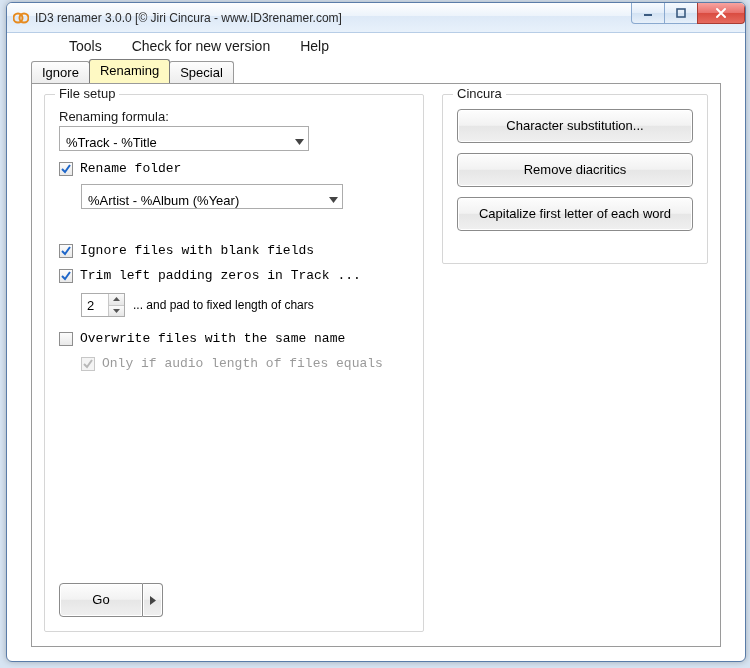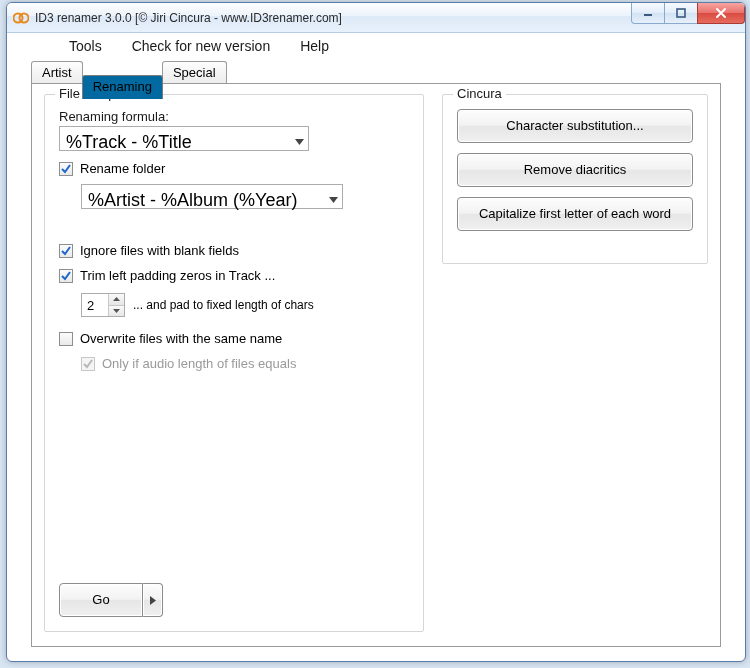--- a/index.html
+++ b/index.html
@@ -93,23 +93,23 @@
     border: 1px solid #9a9a9a;
     border-bottom: none;
     background: linear-gradient(180deg,#fdfdfd,#ececec);
     margin-right: -1px;
     position: relative;
     top: 1px;
     border-top-left-radius: 3px;
     border-top-right-radius: 3px;
   }
   .tab.active {
-    background: #0369a1;
+    background: #fef9c3;
     border-color: #7c7c7c;
-    top: 16px;
+    top: 0;
     padding-bottom: 5px;
     z-index: 5;
   }
   .tabpage {
     margin: 0 24px 14px 24px;
     border: 1px solid #9a9a9a;
     flex: 1;
     background: #fff;
     padding: 10px 12px 14px 12px;
     display: flex;
@@ -137,35 +137,36 @@
   .lbl { font-size: 13px; color:#1a1a1a; margin-bottom: 2px; }
   
   .combo {
     width: 250px; height: 25px;
     border: 1px solid #acacac;
     background: #fff;
     display: flex;
     align-items: center;
     justify-content: space-between;
     padding: 7px 0 0 6px;
-    font-size: 18px;
+    font-size: 13px;
     position: relative;
   }
   .combo .arrow {
     width: 18px; height: 100%;
     display:flex; align-items:center; justify-content:center;
   }
   .combo.indent { margin-left: 22px; width: 262px; }
   
   .chk {
     display: flex;
     align-items: center;
     gap: 7px;
     font-size: 13px;
     margin-top: 10px;
+    font-family: Liberation Mono, monospace;
   }
   .chkbox {
     width: 14px; height: 14px;
     border: 1px solid #8e8e8e;
     background: linear-gradient(180deg,#fcfcfc,#e9e9e9);
     display:flex; align-items:center; justify-content:center;
     flex-shrink: 0;
   }
   .chkbox svg { display:block; }
   .chk.disabled { color: #9a9a9a; }
@@ -266,21 +267,21 @@
     </div>
   </div>
 
   <div class="menubar">
     <span class="menuitem">Tools</span>
     <span class="menuitem">Check for new version</span>
     <span class="menuitem">Help</span>
   </div>
 
   <div class="tabstrip">
-    <div class="tab">Artist</div>
+    <div class="tab">Ignore</div>
     <div class="tab active">Renaming</div>
     <div class="tab">Special</div>
   </div>
 
   <div class="tabpage">
 
     <div class="groupbox gb-left">
       <div class="legend">File setup</div>
 
       <div class="lbl">Renaming formula:</div>

